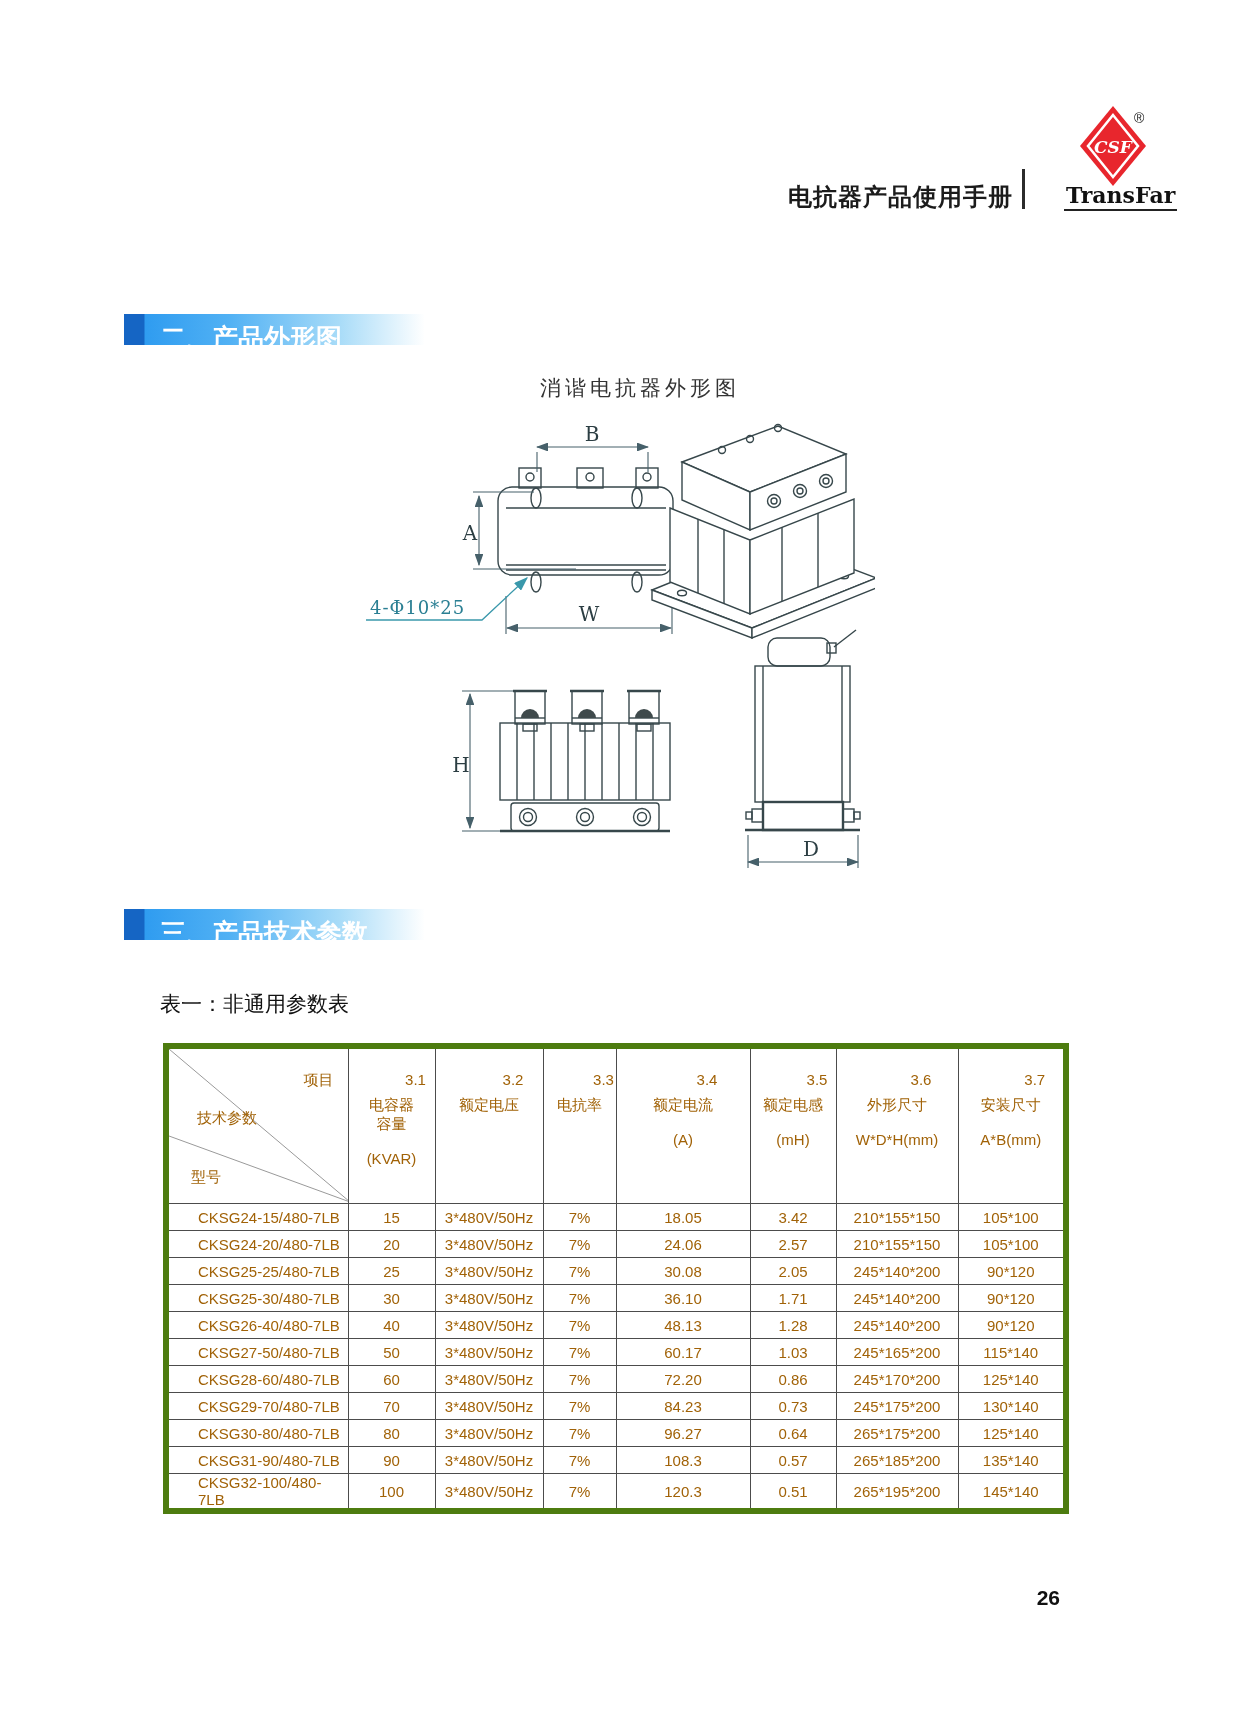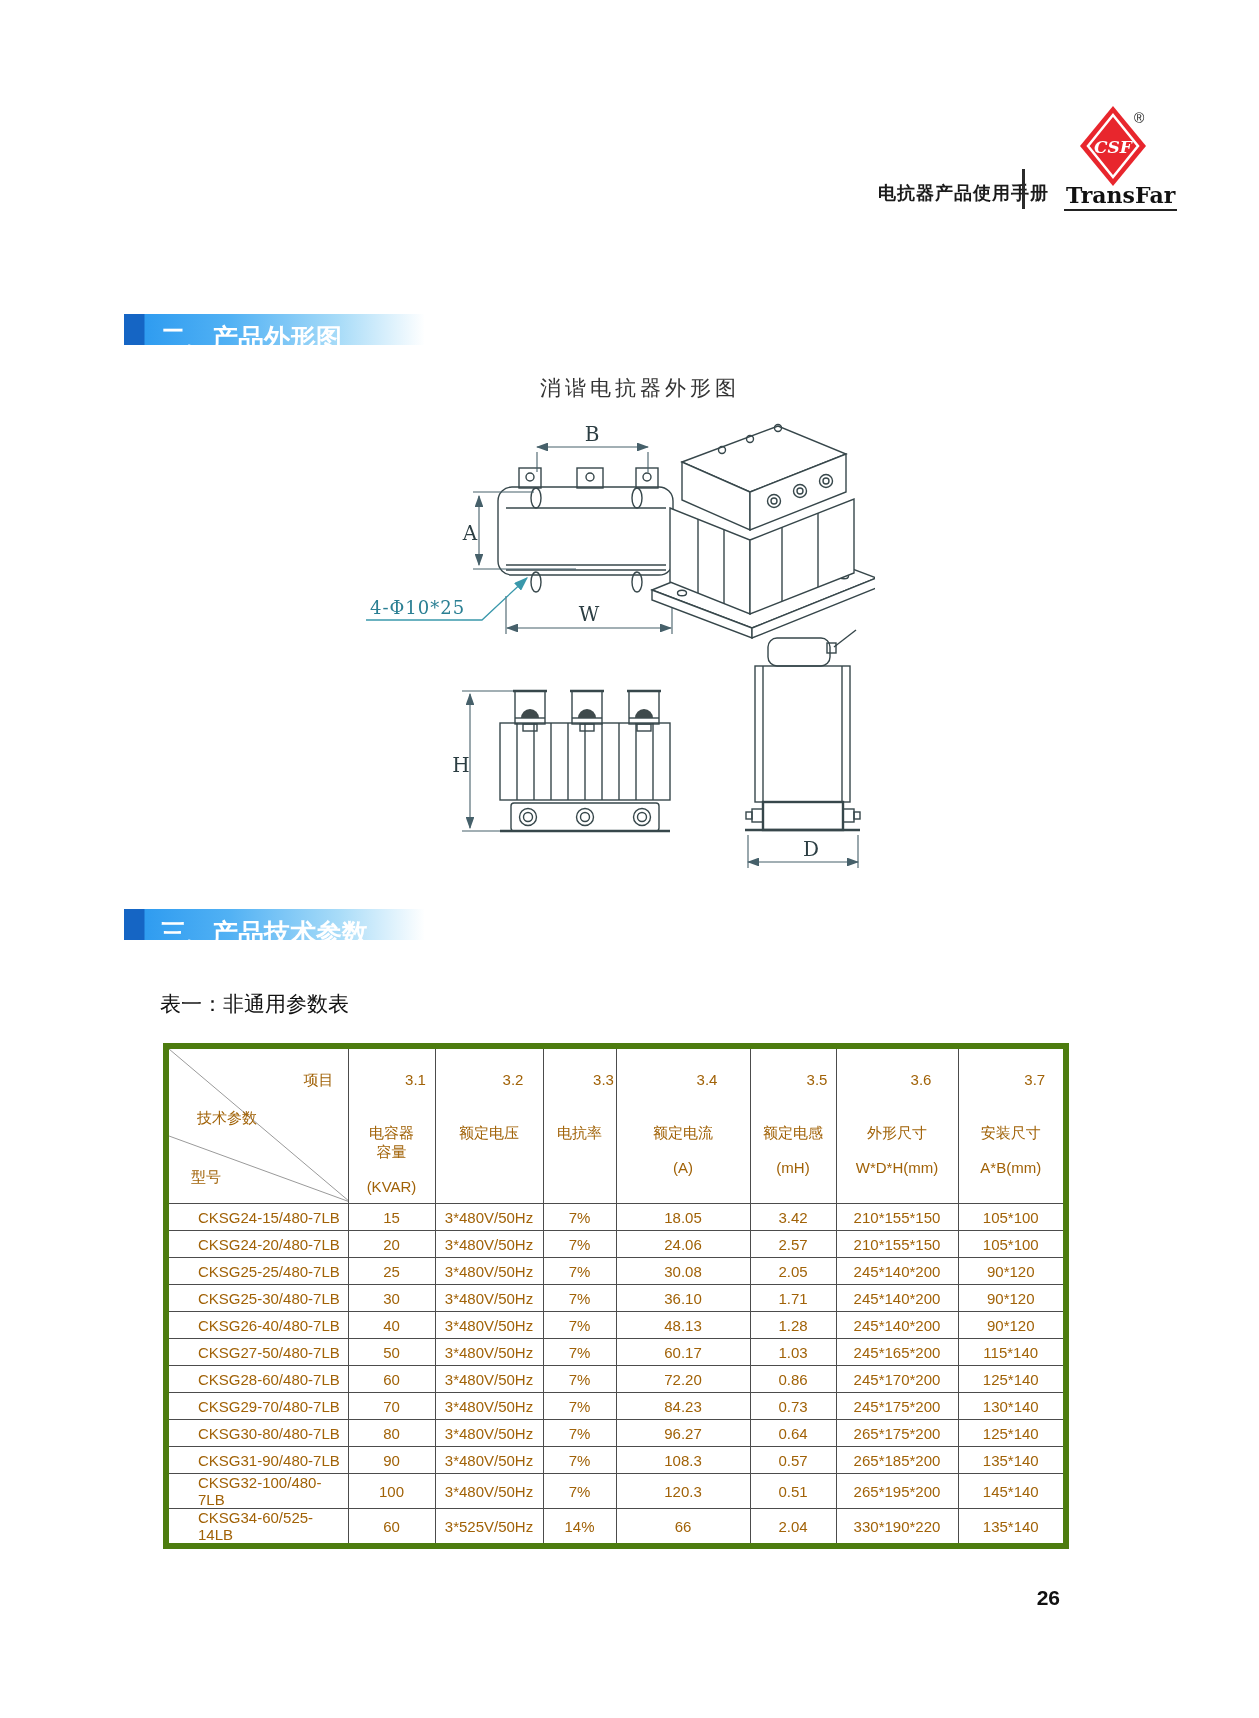--- a/index.html
+++ b/index.html
@@ -1,21 +1,21 @@
 <!DOCTYPE html>
 <html><head>
 <meta charset="utf-8">
 <style>
   html,body{margin:0;padding:0;background:#888;}
   body{font-family:"Liberation Sans",sans-serif;}
   .page{position:relative;width:1259px;height:1718px;background:#ffffff;margin:0 auto;overflow:hidden;}
 
   
-  .manual-title{position:absolute;left:676px;top:181px;width:373px;text-align:right;
-    font-size:18px;font-weight:bold;color:#1b1b1b;letter-spacing:1px;}
+  .manual-title{position:absolute;left:640px;top:181px;width:373px;text-align:right;
+    font-size:24px;font-weight:bold;color:#1b1b1b;letter-spacing:1px;}
   .header-divider{position:absolute;left:1022px;top:169px;width:3px;height:40px;background:#2b2b2b;}
   .logo{position:absolute;left:1060px;top:104px;width:120px;height:110px;}
   .logo-diamond{position:absolute;left:18px;top:0;}
   .logo-reg{position:absolute;left:74px;top:6px;font-size:14px;color:#1b1b1b;}
   .logo-brand{position:absolute;left:4px;top:78px;font-family:"DejaVu Serif",serif;
     font-size:22px;font-weight:bold;color:#111;border-bottom:2px solid #222;padding:0 2px 1px 2px;}
 
   
   .banner{position:absolute;left:124px;width:300px;height:31px;line-height:48px;
     color:#fff;font-size:26px;font-weight:bold;padding-left:36px;box-sizing:border-box;
@@ -36,21 +36,21 @@
   .teallabel{font-family:"DejaVu Serif",serif;font-size:18px;fill:#2a7f93;letter-spacing:1px;}
   .dome{fill:#3f4a4c;stroke:none;}
 
   
   .table-caption{position:absolute;left:160px;top:990px;font-size:21px;color:#111;}
   table.spec{position:absolute;left:163px;top:1043px;width:900px;border-collapse:collapse;
     table-layout:fixed;font-size:15px;color:#a16207;border:6px solid #4d7c0f;}
   table.spec th,table.spec td{border:1px solid #4c4c4c;padding:0;}
   table.spec thead th{height:154px;vertical-align:top;font-weight:normal;text-align:center;}
   .hno{margin-top:22px;padding-left:48px;}
-  .hl1{margin-top:36px;}
+  .hl1{margin-top:8px;}
   .hl3{margin-top:16px;min-height:18px;}
   table.spec tbody td{height:26px;text-align:center;}
   table.spec tbody td.model{text-align:left;padding-left:29px;}
   th.corner{position:relative;overflow:hidden;}
   .corner-item{position:absolute;right:14px;top:22px;}
   .corner-param{position:absolute;left:28px;top:60px;}
   .corner-model{position:absolute;left:22px;bottom:16px;}
   .corner svg{position:absolute;left:0;top:0;}
 
   .page-number{position:absolute;left:990px;top:1586px;width:70px;text-align:right;
@@ -396,27 +396,17 @@
         <tr>
           <td class="model">CKSG32-100/480-7LB</td>
           <td>100</td>
           <td>3*480V/50Hz</td>
           <td>7%</td>
           <td>120.3</td>
           <td>0.51</td>
           <td>265*195*200</td>
           <td>145*140</td>
         </tr>
-        <tr>
-          <td class="model">CKSG34-60/525-14LB</td>
-          <td>60</td>
-          <td>3*525V/50Hz</td>
-          <td>14%</td>
-          <td>66</td>
-          <td>2.04</td>
-          <td>330*190*220</td>
-          <td>135*140</td>
-        </tr>
       </tbody>
   </table>
 
   <div class="page-number">26</div>
 </div>
 
 </body></html>

